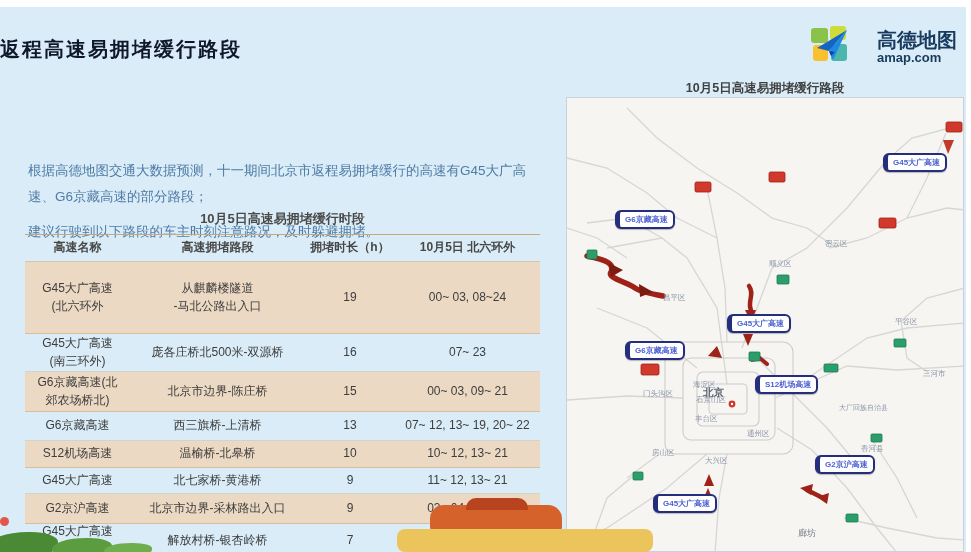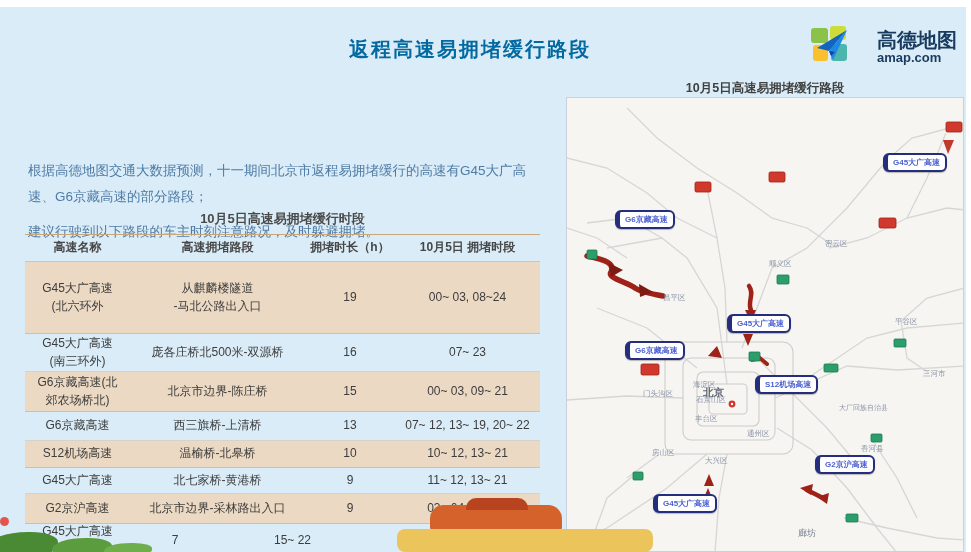--- a/index.html
+++ b/index.html
@@ -1,22 +1,22 @@
 <!DOCTYPE html>
 <html><head>
 <meta charset="utf-8">
 <style>
   html,body{margin:0;padding:0;background:#ffffff;}
   *{box-sizing:border-box;font-family:"Liberation Sans","DejaVu Sans",sans-serif;}
   .canvas{position:relative;width:971px;height:552px;background:#d9ecf7;overflow:hidden;}
   .top-strip{position:absolute;left:0;top:0;width:971px;height:7px;background:#ffffff;}
   .right-strip{position:absolute;right:0;top:0;width:5px;height:552px;background:#ffffff;}
 
-  .page-title{position:absolute;left:0;top:36px;width:940px;text-align:center;
-    font-size:20px;font-weight:bold;color:#0369a1;letter-spacing:2px;}
+  .page-title{position:absolute;left:0;top:36px;width:940px;text-align:left;
+    font-size:20px;font-weight:bold;color:#0f172a;letter-spacing:2px;}
 
   .logo{position:absolute;right:14px;top:22px;display:flex;align-items:center;gap:24px;}
   .logo-txt{display:flex;flex-direction:column;line-height:1.05;}
   .logo-cn{font-size:20px;font-weight:bold;color:#173a5e;}
   .logo-en{font-size:13px;font-weight:bold;color:#173a5e;}
 
   .intro{position:absolute;left:28px;top:112px;width:512px;color:#4f7ba6;font-size:13.5px;line-height:1.9;margin-top:46px;}
   .intro p{margin:0 0 10px 0;}
 
   .tbl-caption{position:absolute;left:25px;top:210px;width:515px;text-align:center;
@@ -82,21 +82,21 @@
     <p>建议行驶到以下路段的车主时刻注意路况，及时躲避拥堵。</p>
   </div>
 
   <div class="tbl-caption">10月5日高速易拥堵缓行时段</div>
 
   <div class="tbl">
     <div class="tr thead">
       <div class="td c1">高速名称</div>
       <div class="td c2">高速拥堵路段</div>
       <div class="td c3">拥堵时长（h）</div>
-      <div class="td c4">10月5日 拥堵时段</div>
+      <div class="td c4">10月5日 北六环外</div>
     </div>
     <div class="tr beige h72">
       <div class="td c1">G45大广高速
 (北六环外</div>
       <div class="td c2">从麒麟楼隧道
 -马北公路出入口</div>
       <div class="td c3">19</div>
       <div class="td c4">00~ 03, 08~24</div>
     </div>
     <div class="tr plain h38">
@@ -133,20 +133,21 @@
     </div>
     <div class="tr beige h30">
       <div class="td c1">G2京沪高速</div>
       <div class="td c2">北京市边界-采林路出入口</div>
       <div class="td c3">9</div>
       <div class="td c4">03~ 04, 15~ 23</div>
     </div>
     <div class="tr plain h34">
       <div class="td c1">G45大广高速
 (北六环外)</div>
+      <div class="td c2">解放村桥-银杏岭桥</div>
       <div class="td c3">7</div>
       <div class="td c4">15~ 22</div>
     </div>
   </div>
 
   <div class="map-title">10月5日高速易拥堵缓行路段</div>
 
   <div class="map">
     <svg width="398" height="455" viewBox="0 0 398 455">
       <g stroke="#d6d6d4" stroke-width="1.3" fill="none">

